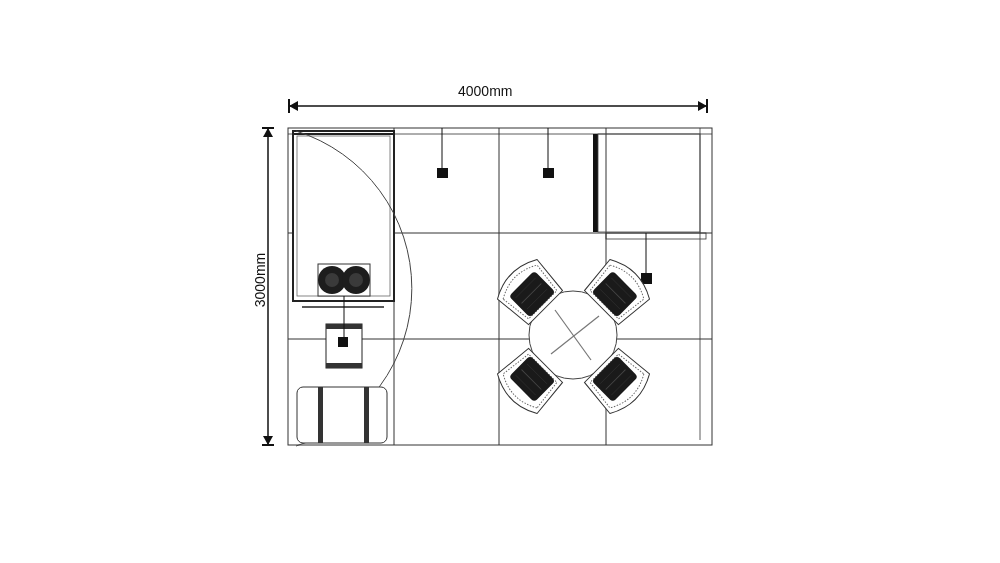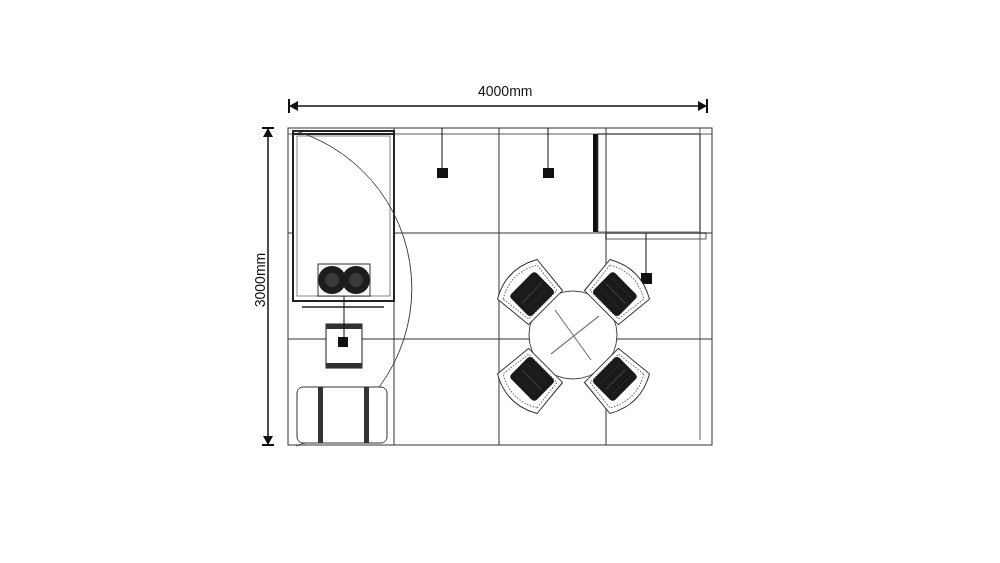--- a/index.html
+++ b/index.html
@@ -1,19 +1,19 @@
 <!DOCTYPE html>
 <html><head>
 <meta charset="utf-8">
 <style>
   html,body{margin:0;padding:0;background:#fff;}
   body{width:1000px;height:563px;overflow:hidden;position:relative;font-family:"Liberation Sans",sans-serif;}
   svg{position:absolute;left:0;top:0;}
   .lbl{position:absolute;font-size:14px;color:#111;}
-  #lbl-w{left:478px;top:83px;}
+  #lbl-w{left:458px;top:83px;}
   #lbl-h{left:230px;top:272px;transform:rotate(-90deg);transform-origin:center;width:60px;text-align:center;}
 </style>
 </head>
 <body>
 
 <div class="lbl" id="lbl-w">4000mm</div>
 <div class="lbl" id="lbl-h">3000mm</div>
 
 <svg width="1000" height="563" viewBox="0 0 1000 563">
   <defs>

